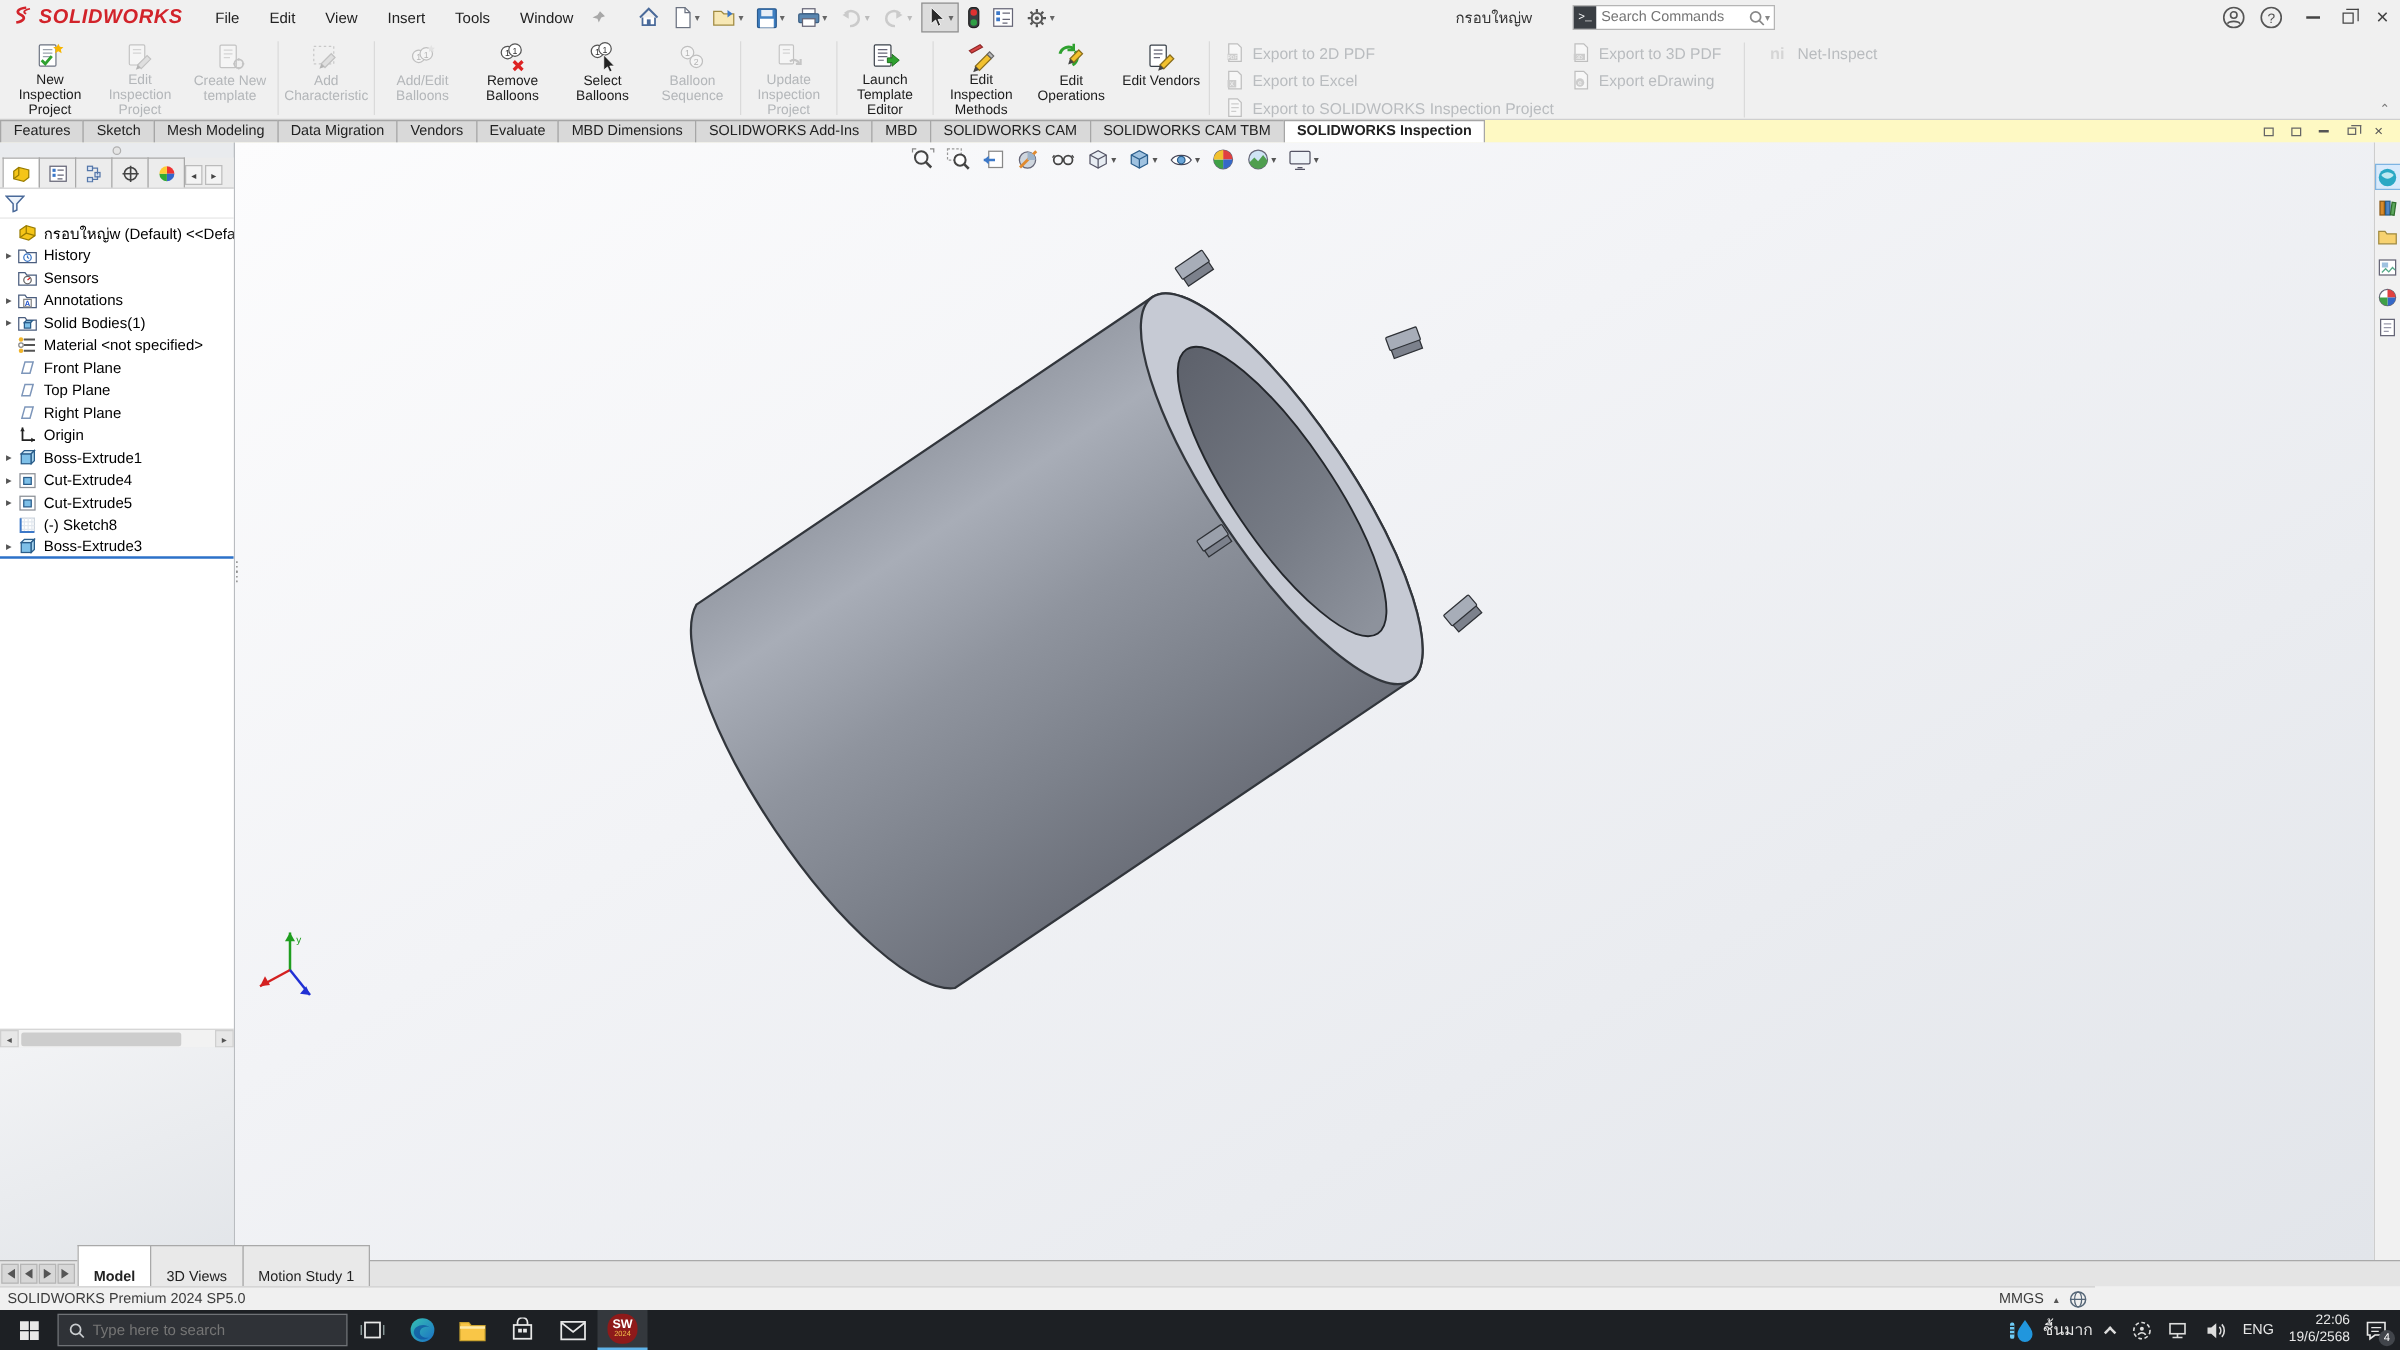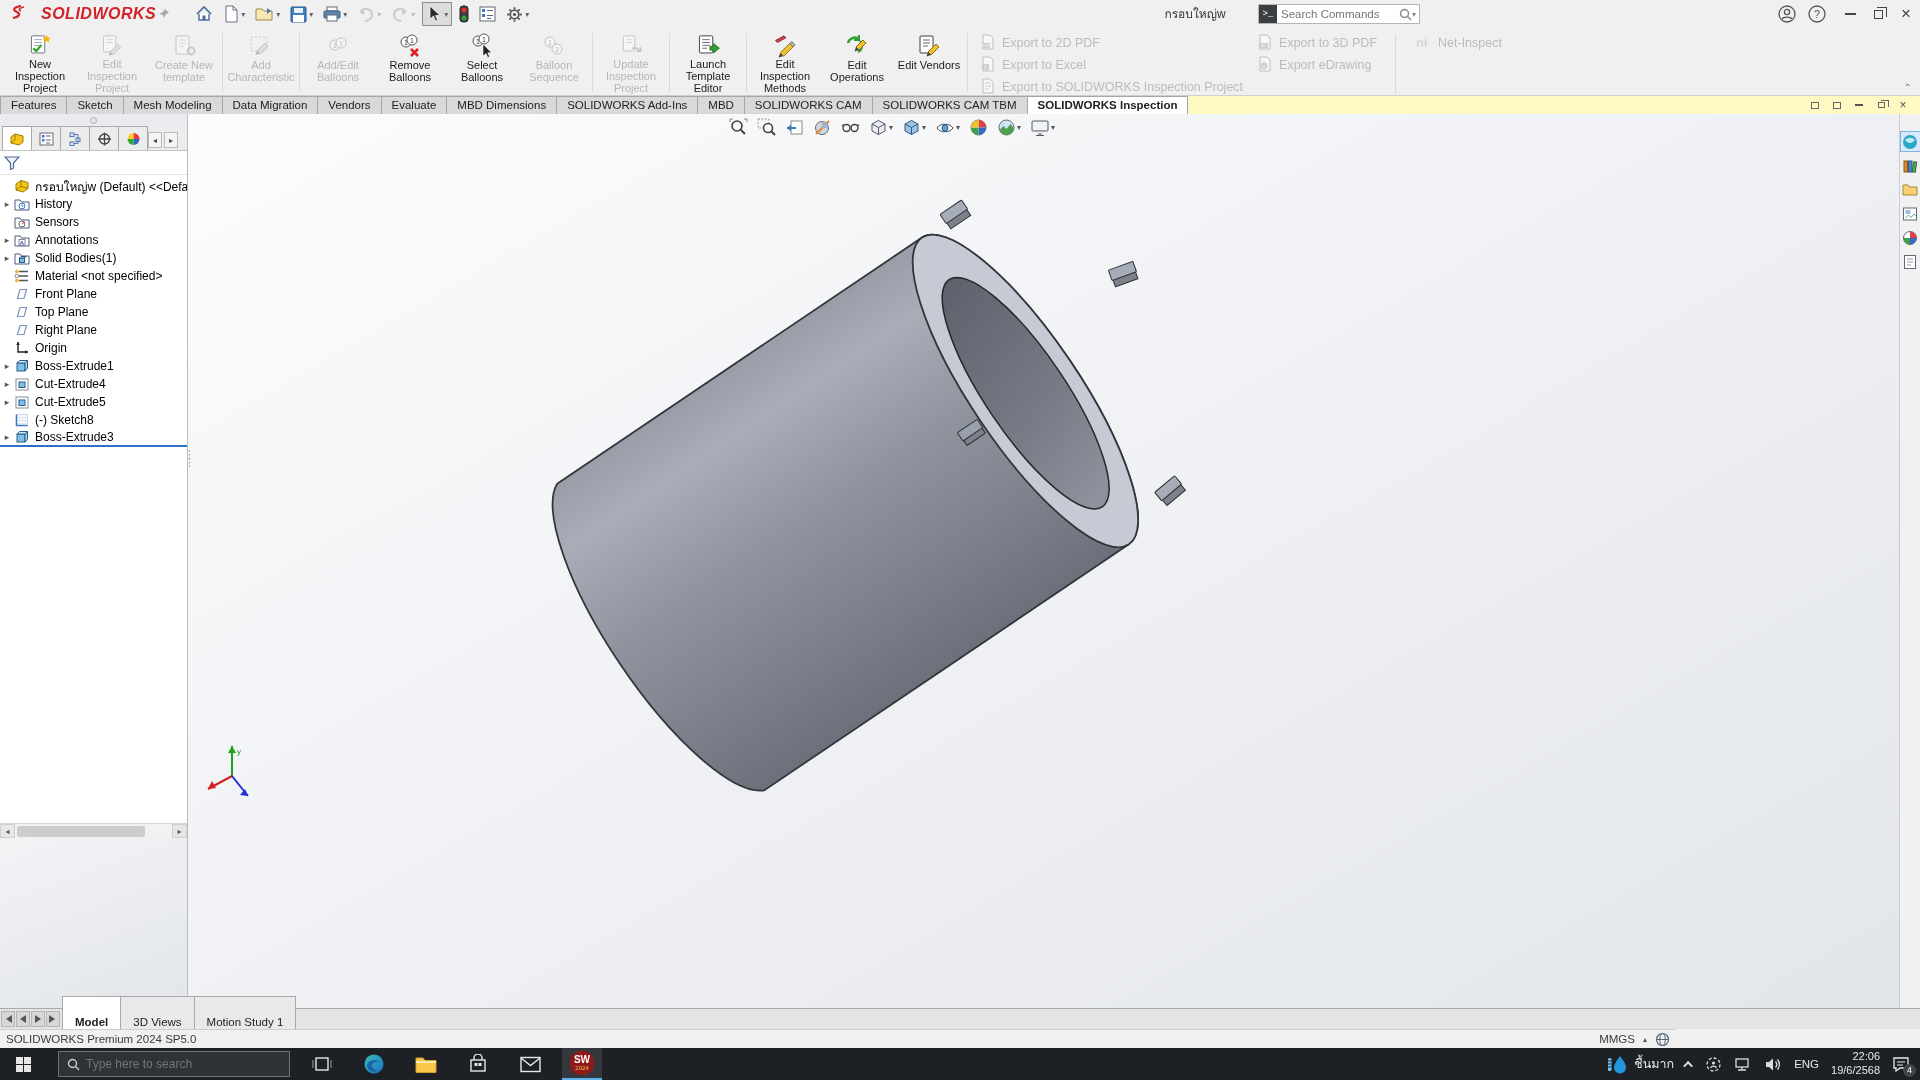--- a/index.html
+++ b/index.html
@@ -4,21 +4,21 @@
 <style>
   * { margin:0; padding:0; box-sizing:border-box; }
   html,body { width:1920px; height:1080px; overflow:hidden; }
   body { font-family:"Liberation Sans", sans-serif; font-size:12px; color:#222;
          background:#f0f0f0; position:relative; }
   svg { display:block; }
 
   
   .titlebar { position:absolute; left:0; top:0; width:1920px; height:28px;
               background:#f0f0f0; display:flex; align-items:center; }
-  .logo { display:flex; align-items:center; margin-left:8px; gap:13px; }
+  .logo { display:flex; align-items:center; margin-left:8px; gap:3px; }
   .logo .swtext { color:#d2232a; font-weight:bold; font-style:italic;
                   font-size:16px; letter-spacing:.5px; }
   .menus { display:flex; margin-left:14px; }
   .menus .mi { padding:0 12px; height:28px; line-height:28px; cursor:default; }
   .pin { margin-left:2px; color:#9a9a9a; }
   .qat { display:flex; align-items:center; margin-left:22px; gap:4px; height:28px; }
   .qbtn { display:flex; align-items:center; gap:2px; padding:2px 3px; }
   .qbtn .da { font-size:8px; color:#666; }
   .qbtn.dis svg { opacity:.35; filter:grayscale(1); }
   .qbtn.dis .da { color:#bbb; }
@@ -133,21 +133,21 @@
 
   
   .statusbar { position:absolute; left:0; top:1029px; width:1676px; height:19px;
                background:#f0f0f0; border-top:1px solid #cdcdcd; display:flex;
                align-items:center; font-size:11.5px; color:#3c3c3c; }
   .statusbar .left { padding-left:6px; }
   .statusbar .right { margin-left:auto; display:flex; align-items:center; gap:8px; padding-right:6px; }
 
   
   .taskbar { position:absolute; left:0; top:1048px; width:1920px; height:32px;
-             background:#1d2024; display:flex; align-items:center; color:#e8e8e8;gap:12px; }
+             background:#1d2024; display:flex; align-items:center; color:#e8e8e8; }
   .tstart { width:46px; height:32px; display:flex; align-items:center; justify-content:center; }
   .winlogo { display:grid; grid-template-columns:7px 7px; grid-template-rows:7px 7px; gap:1px; }
   .winlogo div { background:#e8e8e8; }
   .tsearch { width:232px; height:26px; background:#2f3237; border:1px solid #6f7276;
              display:flex; align-items:center; gap:6px; padding:0 8px; }
   .tsearch input { background:transparent; border:0; outline:none; color:#c9cccf;
                    font-size:12px; flex:1; min-width:0; }
   .tapp { width:40px; height:32px; display:flex; align-items:center; justify-content:center; }
   .tapp.active { background:#34383d; border-bottom:2px solid #5fb2e8; }
   .swsq { width:24px; height:24px; background:#8e1a1a; border-radius:11px; display:flex;
@@ -166,20 +166,28 @@
 </head>
 <body>
 
 <div class="titlebar">
   <div class="logo">
     <svg width="20" height="18" viewBox="0 0 20 18">
       <path d="M13 1 C6 2 4 5 9 7 C13 9 11 12 5 13" stroke="#d2232a" stroke-width="2.2" fill="none"></path>
       <path d="M16 2 C11 3 10 5 13 6" stroke="#d2232a" stroke-width="1.4" fill="none"></path>
     </svg>
     <span class="swtext">SOLIDWORKS</span>
+  </div>
+  <div class="menus">
+    <span class="mi">File</span>
+    <span class="mi">Edit</span>
+    <span class="mi">View</span>
+    <span class="mi">Insert</span>
+    <span class="mi">Tools</span>
+    <span class="mi">Window</span>
   </div>
   <span class="pin">
     <svg width="12" height="12" viewBox="0 0 12 12">
         <path d="M7 1l4 4-3 1-2 4-1-3-4-1 4-2z" fill="#a8a8a8"></path>
       </svg>
   </span>
 
   <div class="qat">
     <span class="qbtn">
       <svg width="18" height="18" viewBox="0 0 18 18">

